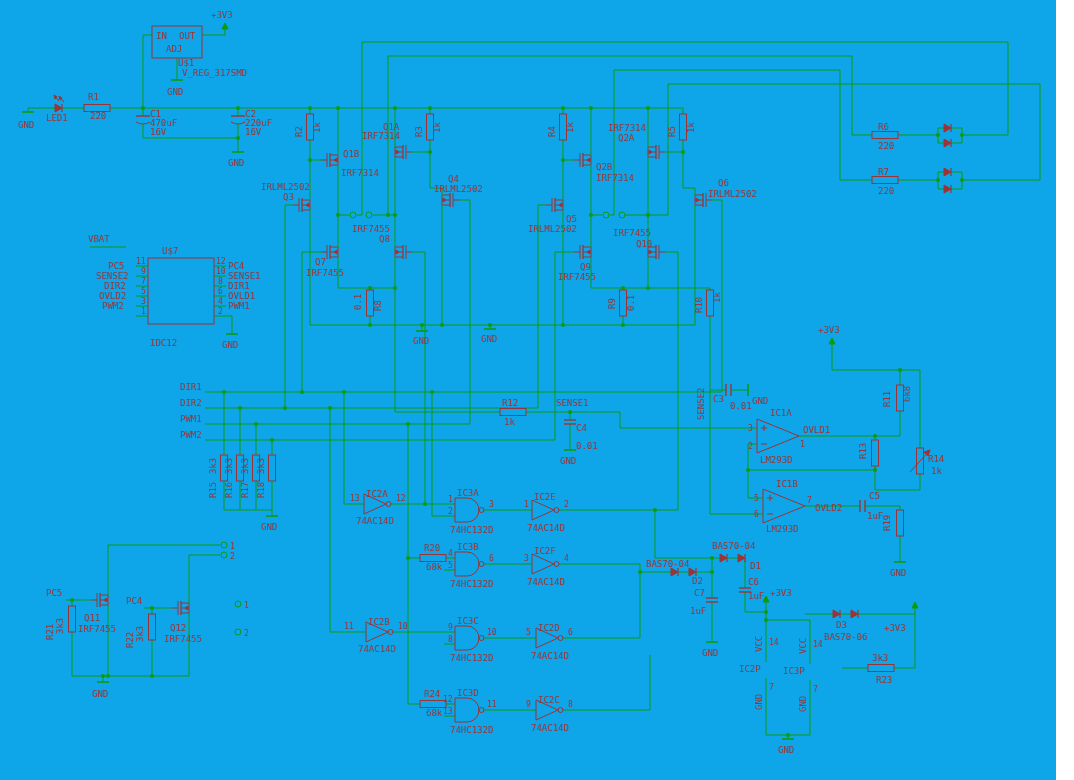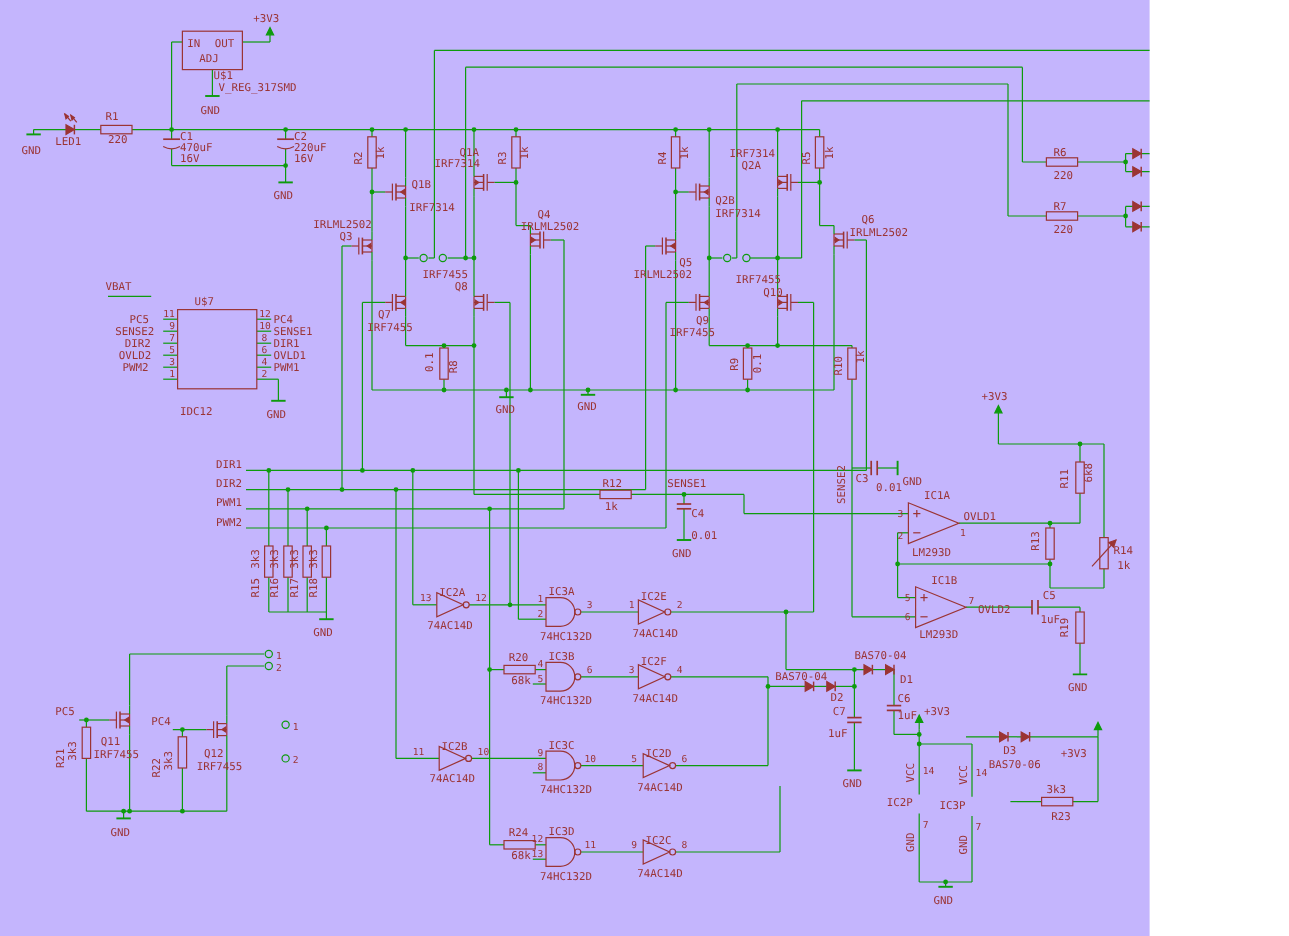--- a/index.html
+++ b/index.html
@@ -1,16 +1,16 @@
 <!DOCTYPE html>
 <html><head>
 <meta charset="utf-8">
 <style>
   html,body{margin:0;padding:0;background:#ffffff}
-  .canvas{position:relative;width:958px;height:780px;background:#c4b5fd;overflow:hidden}
+  .canvas{position:relative;width:1056px;height:780px;background:#0ea5e9;overflow:hidden}
   svg{display:block}
   text{font-family:"DejaVu Sans Mono","Liberation Mono",monospace;user-select:none}
   .tx{font-size:9px}
   .ts{font-size:8px}
 </style>
 </head>
 <body>
 
 <div class="canvas">
   <svg id="schem" width="1074" height="780" viewBox="0 0 1074 780">

